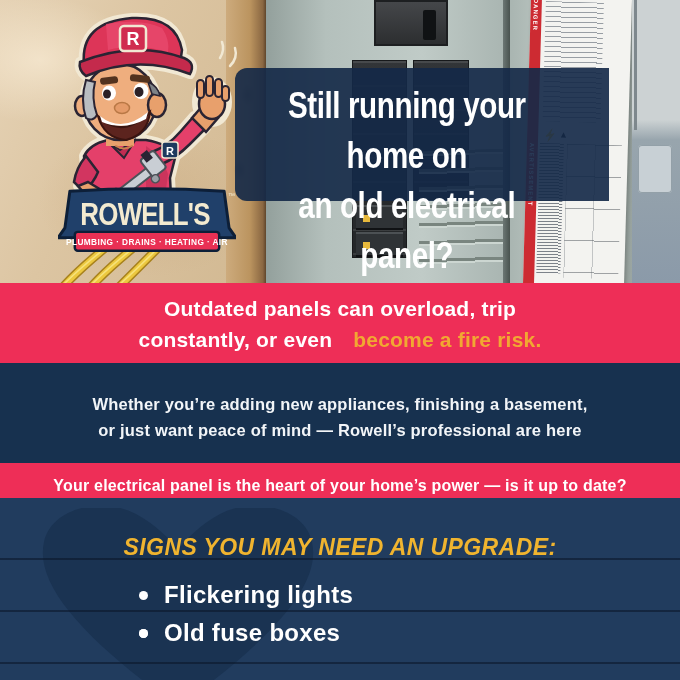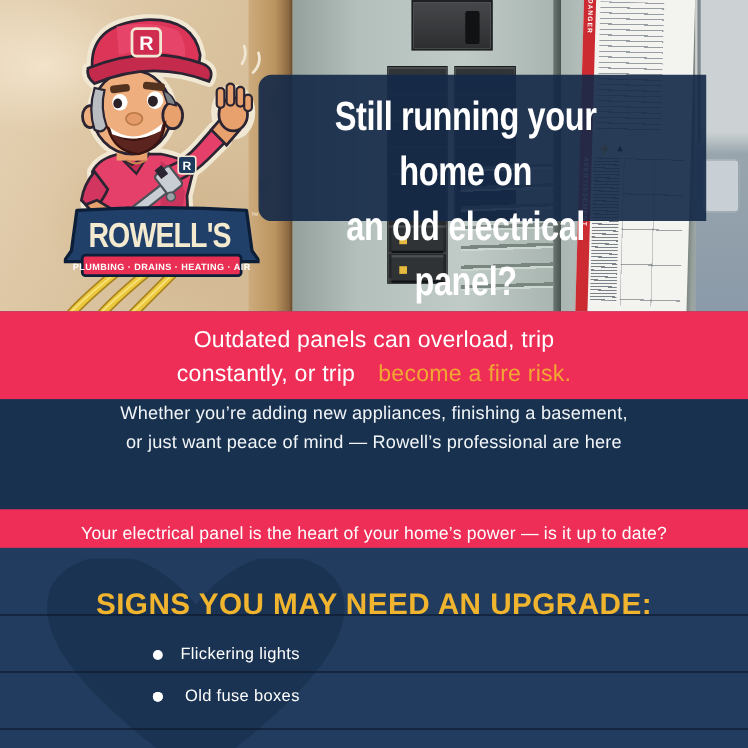--- a/index.html
+++ b/index.html
@@ -55,51 +55,51 @@
           repeating-linear-gradient(90deg, rgba(120,126,132,.4) 0 1px, rgba(0,0,0,0) 1px 28px);}
   .warn-flash{position:absolute;left:16px;top:136px;color:#c22927;font-size:11px;font-weight:bold;transform:rotate(-12deg);}
   .warn-tri{position:absolute;left:32px;top:136px;color:#17191b;font-size:9px;}
   .wall{position:absolute;left:632px;top:0;width:48px;height:283px;
         background:linear-gradient(180deg,#ccd2d3 0 120px,#98a5ad 140px,#8b9aa9 100%);}
   .conduit{position:absolute;left:2px;top:0;width:3px;height:130px;background:#7e888d;}
   .switch-plate{position:absolute;left:6px;top:145px;width:34px;height:48px;background:#c8d0d5;
         border-radius:4px;box-shadow:inset 0 0 0 1px #93a0a8;}
 
   
-  .headline-band{position:absolute;left:235px;top:68px;width:407px;height:133px;
+  .headline-band{position:absolute;left:235px;top:68px;width:374px;height:133px;
         background:rgba(20,41,71,.91);border-radius:12px 0 0 12px;}
   .headline{position:absolute;left:0;top:13px;width:100%;padding-right:38px;
         text-align:center;color:#fff;font-weight:bold;font-size:37px;line-height:50px;
         letter-spacing:-.5px;transform:scaleX(.8);transform-origin:50% 50%;}
 
   
   .mascot{position:absolute;left:50px;top:6px;width:190px;height:230px;}
   .logo{position:absolute;left:58px;top:184px;width:178px;height:72px;}
   .wires{position:absolute;left:48px;top:236px;width:150px;height:50px;}
 
   
-  .band{position:absolute;left:0;width:680px;text-align:center;font-weight:normal;}
+  .band{position:absolute;left:0;width:680px;text-align:center;font-weight:bold;}
   .band-warning{top:283px;height:80px;background:#ee2e57;color:#fff;
         font-size:21px;line-height:31px;padding-top:10px;letter-spacing:.2px;}
   .band-warning .hl{color:#f1a832;margin-left:15px;}
   .band-info{top:363px;height:100px;background:#17314f;color:#f2f5f8;
-        font-size:16.5px;line-height:26px;padding-top:0;letter-spacing:.2px;}
+        font-size:16.5px;line-height:26px;padding-top:28px;letter-spacing:.2px;}
   .band-question{top:463px;height:35px;background:#ee2e57;color:#fff;
         font-size:16px;line-height:45px;letter-spacing:.2px;}
 
   
   .signs{position:absolute;left:0;top:508px;width:680px;height:172px;background:#213c5e;overflow:hidden;}
   .signs .planks{position:absolute;inset:0;
         background:repeating-linear-gradient(180deg,rgba(0,0,0,0) 0 50px,rgba(9,20,38,.55) 50px 52px);}
   .heart{position:absolute;left:18px;top:-6px;}
   .signs-heading{position:absolute;left:0;top:26px;width:680px;text-align:center;
-        color:#f0b42f;font-size:27px;font-weight:bold;letter-spacing:.4px;}
+        color:#f0b42f;font-size:23px;font-weight:bold;font-style:italic;letter-spacing:.4px;}
   .signs-list{position:absolute;left:131px;top:68px;margin:0;padding:0;list-style:none;}
-  .signs-list li{position:relative;padding-left:33px;font-size:15px;font-weight:normal;
-        color:#fff;line-height:38px;letter-spacing:.3px;text-align:right;}
+  .signs-list li{position:relative;padding-left:33px;font-size:24px;font-weight:bold;
+        color:#fff;line-height:38px;letter-spacing:.3px;}
   .signs-list li .dot{position:absolute;left:8px;top:15px;width:9px;height:9px;border-radius:50%;background:#fff;}
 </style>
 </head>
 <body>
 
 <div class="poster">
 
   <div class="hero">
     <div class="plywood"></div>
     <div class="stud"></div>
@@ -233,21 +233,21 @@
         <text x="0" y="0" text-anchor="middle" font-size="32" font-weight="bold" fill="#f3ead0" letter-spacing="-1" font-family="Liberation Sans,sans-serif">ROWELL'S</text>
       </g>
       <text x="172" y="14" font-size="7" fill="#f3ead0" font-family="Liberation Sans,sans-serif">™</text>
       <rect x="17" y="48" width="146" height="19" rx="3" fill="#e93054" stroke="#0d1f38" stroke-width="2.5"></rect>
       <text x="90" y="61.5" text-anchor="middle" font-size="8.4" font-weight="bold" fill="#ffffff" letter-spacing="0.4" font-family="Liberation Sans,sans-serif">PLUMBING · DRAINS · HEATING · AIR</text>
     </svg>
   </div>
 
   <div class="band band-warning">
     <div>Outdated panels can overload, trip</div>
-    <div><span>constantly, or trip </span><span class="hl">become a fire risk.</span></div>
+    <div><span>constantly, or even </span><span class="hl">become a fire risk.</span></div>
   </div>
 
   <div class="band band-info">
     <div>Whether you’re adding new appliances, finishing a basement,</div>
     <div>or just want peace of mind — Rowell’s professional are here</div>
   </div>
 
   <div class="band band-question">
     <span>Your electrical panel is the heart of your home’s power — is it up to date?</span>
   </div>

